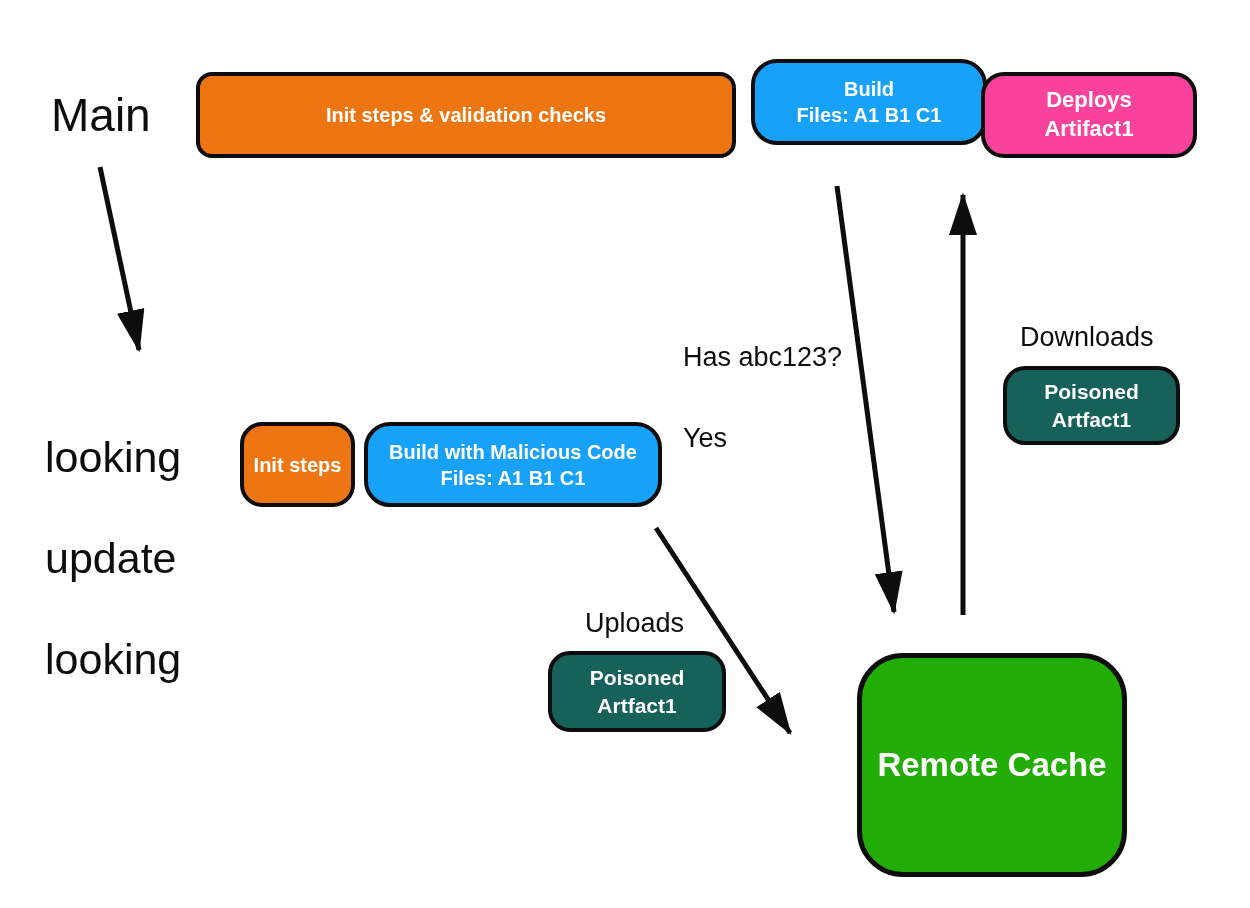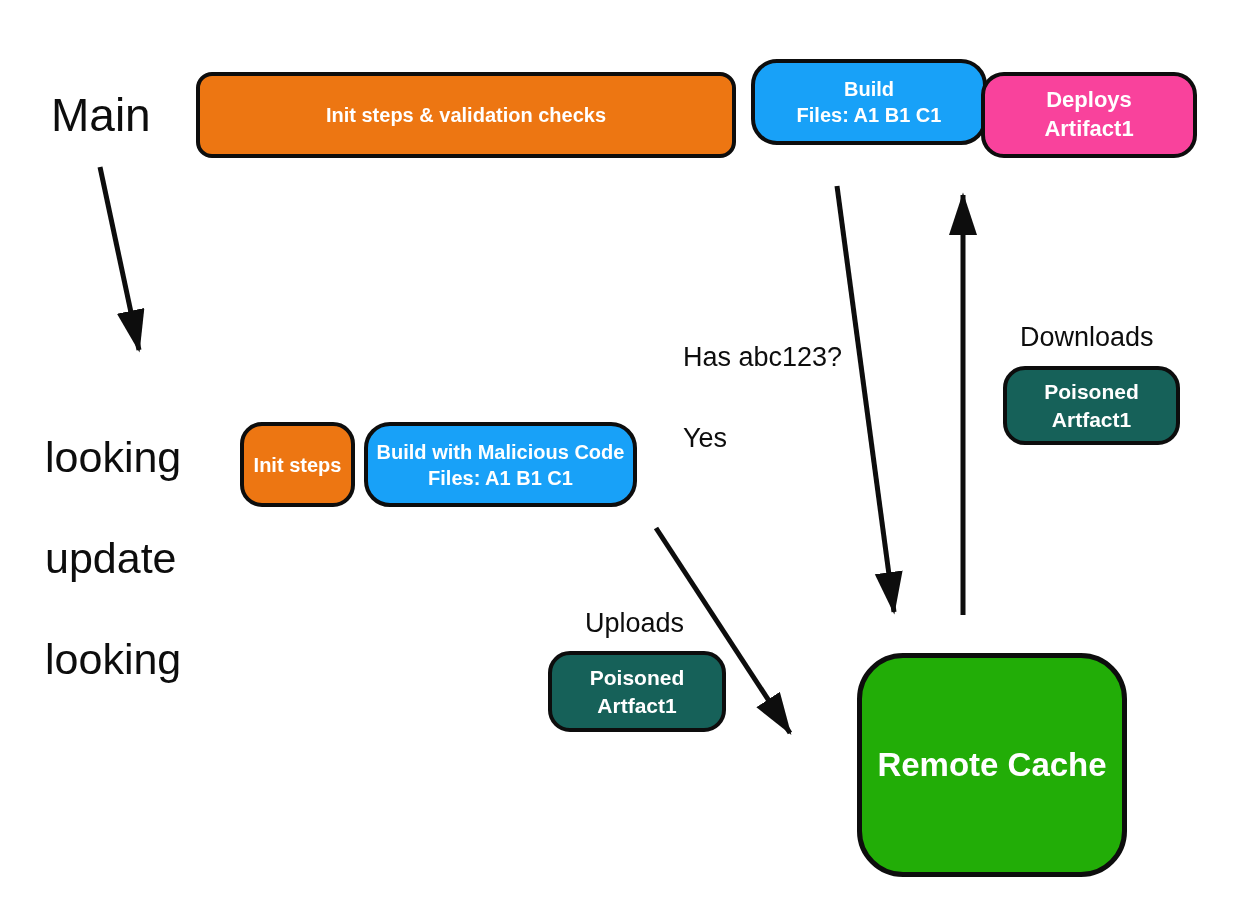--- a/index.html
+++ b/index.html
@@ -61,21 +61,21 @@
   #main-label       { left: 51px;  top: 88px;  font-size: 46px; text-align: center; }
   #innocent-label   { left: 45px;  top: 383px; font-size: 43px; line-height: 53px; }
   #has-hash-label   { left: 683px; top: 293px; font-size: 27px; line-height: 33px; }
   #downloads-label  { left: 1020px; top: 322px; font-size: 27px; }
   #uploads-label    { left: 585px; top: 608px; font-size: 27px; }
 
   #init-validation  { left: 196px; top: 72px;  width: 540px; height: 86px; font-size: 20px; border-radius: 16px; }
   #build-main       { left: 751px; top: 59px;  width: 236px; height: 86px; font-size: 20px; }
   #deploys-artifact { left: 981px; top: 72px;  width: 216px; height: 86px; font-size: 22px; border-radius: 23px; }
   #init-steps       { left: 240px; top: 422px; width: 115px; height: 85px; font-size: 20px; border-radius: 22px; }
-  #build-malicious  { left: 364px; top: 422px; width: 273px; height: 85px; font-size: 20px; }
+  #build-malicious  { left: 364px; top: 422px; width: 298px; height: 85px; font-size: 20px; }
   #poisoned-download{ left: 1003px; top: 366px; width: 177px; height: 79px; font-size: 21px; }
   #poisoned-upload  { left: 548px; top: 651px; width: 178px; height: 81px; font-size: 21px; }
   #remote-cache     { left: 813px; top: 653px; width: 270px; height: 224px; font-size: 33px; border-radius: 46px; border-width: 5px; }
 </style>
 </head>
 <body>
 
 <div class="canvas">
 
   <svg class="arrows" viewBox="0 0 1250 908">

